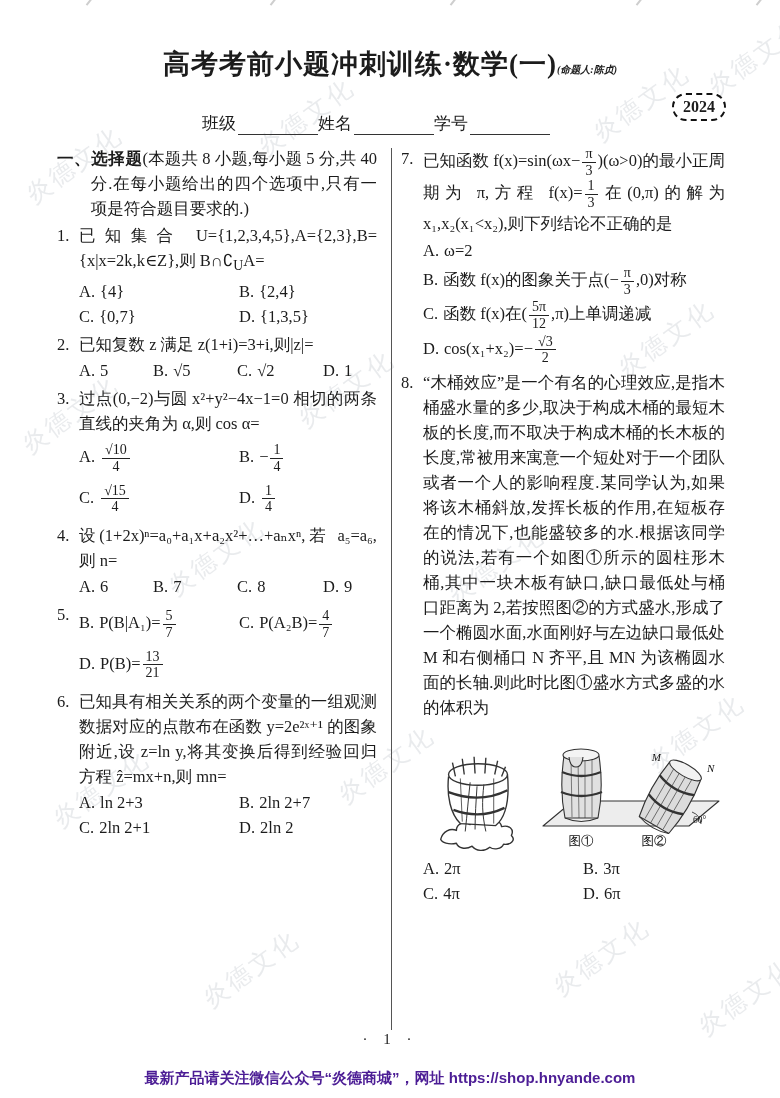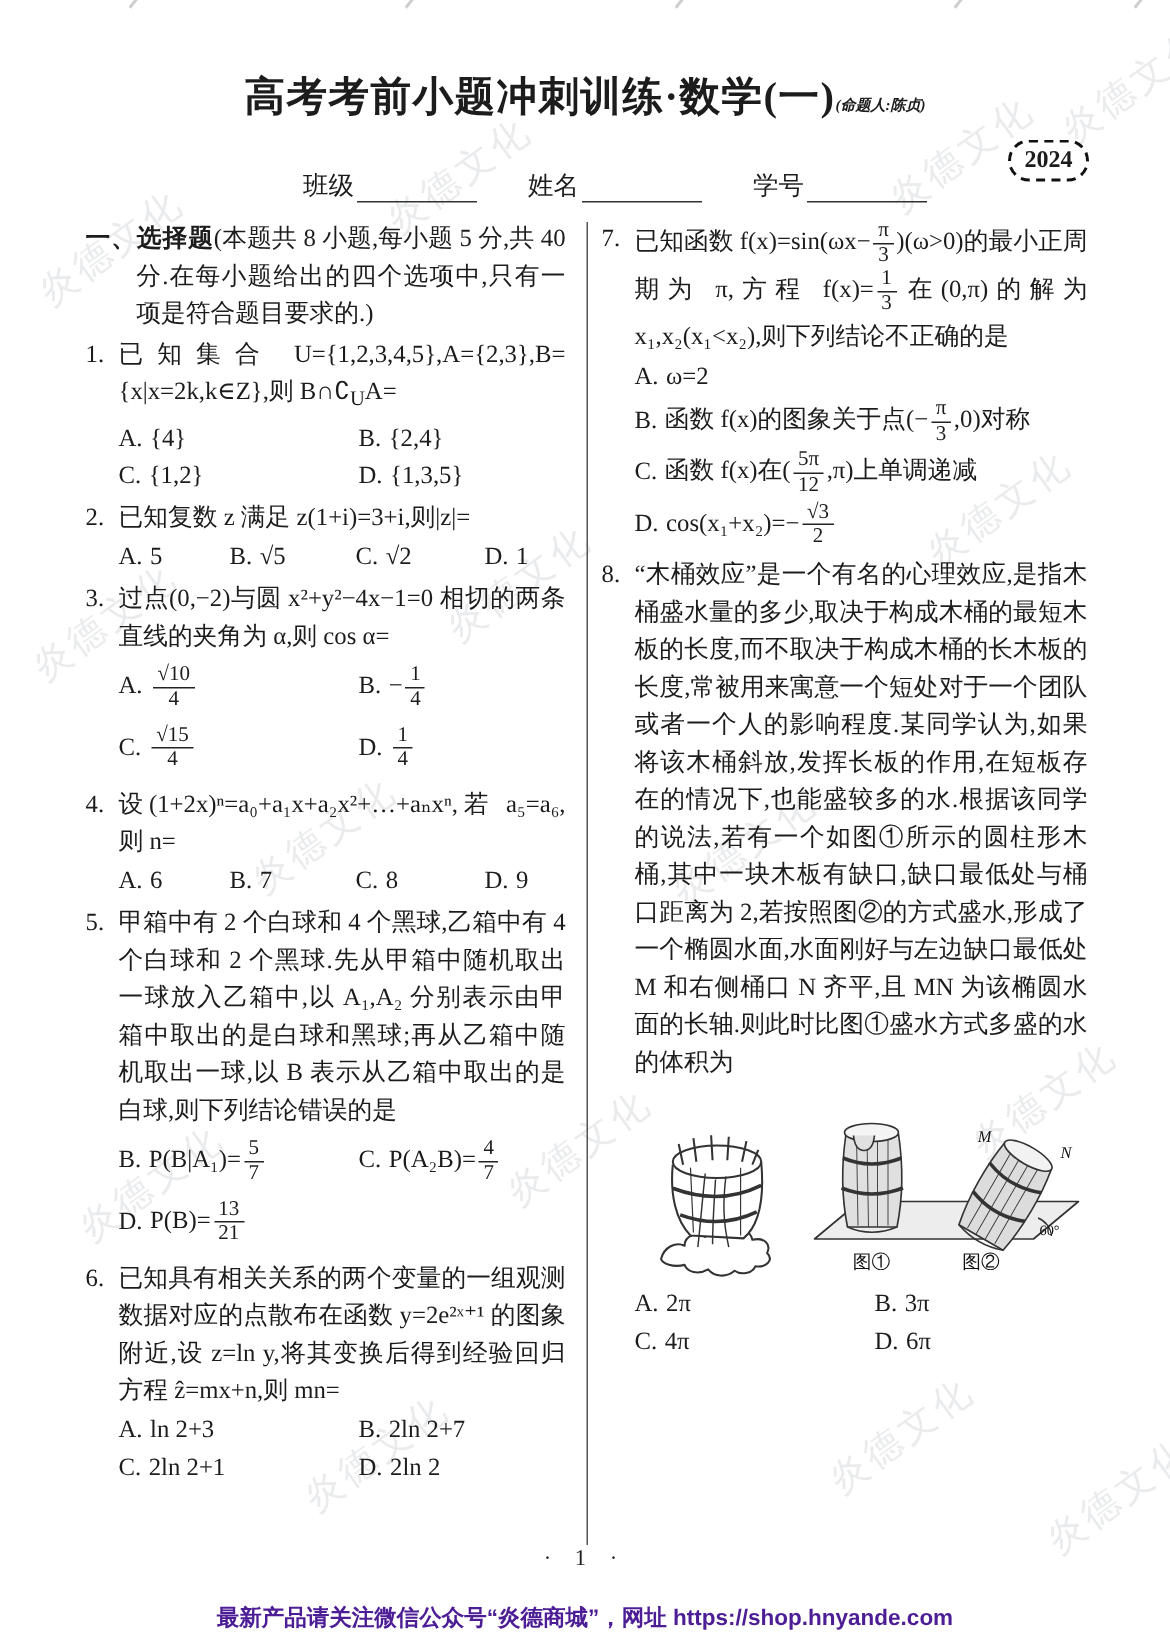--- a/index.html
+++ b/index.html
@@ -9,21 +9,21 @@
   .tick{position:absolute;top:-2px;width:2px;height:8px;background:#c2c2c2;transform:rotate(38deg);opacity:.8;}
   
   .wm{position:absolute;color:#cdd1d6;opacity:.42;font-size:25px;letter-spacing:3px;
       transform:rotate(-36deg);white-space:nowrap;font-family:"DejaVu Sans",sans-serif;pointer-events:none;}
   
   .hdr{position:absolute;top:46px;left:0;width:100%;text-align:center;}
   .hdr .t{font-size:27px;font-weight:bold;letter-spacing:1px;}
   .hdr .ts{font-size:10px;font-weight:bold;font-style:italic;}
   .badge{position:absolute;top:93px;right:54px;border:2.5px dashed #111;border-radius:16px;
          padding:3px 9px;font-size:16px;font-weight:bold;}
-  .fields{position:absolute;top:112px;left:202px;display:flex;gap:34px;font-size:17px;}
+  .fields{position:absolute;top:112px;left:202px;display:flex;font-size:17px;}
   .fields .fl{display:flex;align-items:flex-end;}
   .blank{display:inline-block;width:80px;border-bottom:1px solid #333;height:19px;margin-left:2px;}
   
   .vline{position:absolute;top:148px;left:391px;width:1px;height:882px;background:#555;}
   .cols{position:absolute;top:146px;left:57px;width:668px;display:flex;
         font-size:16.5px;line-height:25px;text-align:justify;}
   .col-left{width:330px;padding-right:10px;box-sizing:border-box;}
   .col-right{width:338px;padding-left:14px;box-sizing:border-box;}
   .sec{margin:0 0 2px 0;padding-left:2.05em;text-indent:-2.05em;}
   .sec b{letter-spacing:.5px;}
@@ -100,21 +100,21 @@
 
       <p class="sec"><b>一、选择题</b><span>(本题共 8 小题,每小题 5 分,共 40 分.在每小题给出的四个选项中,只有一项是符合题目要求的.)</span></p>
 
       <div class="q">
         <span class="qn">1.</span>
         <div class="qb">
           <span>已知集合 U={1,2,3,4,5},A={2,3},B={x|x=2k,k∈Z},则 B∩∁</span><sub>U</sub><span>A=</span>
           <div class="opt2">
             <span><span class="ol">A.</span><span>{4}</span></span>
             <span><span class="ol">B.</span><span>{2,4}</span></span>
-            <span><span class="ol">C.</span><span>{1,2}</span></span>
+            <span><span class="ol">C.</span><span>{0,7}</span></span>
             <span><span class="ol">D.</span><span>{1,3,5}</span></span>
           </div>
         </div>
       </div>
 
       <div class="q">
         <span class="qn">2.</span>
         <div class="qb">
           <span>已知复数 z 满足 z(1+i)=3+i,则|z|=</span>
           <div class="opt4">
@@ -160,21 +160,20 @@
             <span><span class="ol">B.</span><span>7</span></span>
             <span><span class="ol">C.</span><span>8</span></span>
             <span><span class="ol">D.</span><span>9</span></span>
           </div>
         </div>
       </div>
 
       <div class="q">
         <span class="qn">5.</span>
         <div class="qb">
-          <span>甲箱中有 2 个白球和 4 个黑球,乙箱中有 4 个白球和 2 个黑球.先从甲箱中随机取出一球放入乙箱中,以 A₁,A₂ 分别表示由甲箱中取出的是白球和黑球;再从乙箱中随机取出一球,以 B 表示从乙箱中取出的是白球,则下列结论错误的是</span>
           <div class="opt2 tall">
             <span><span class="ol">B.</span><span>P(B|A₁)=</span><span class="frac">
                   <span class="fn">5</span>
                   <span class="fd">7</span>
                 </span></span>
             <span><span class="ol">C.</span><span>P(A₂B)=</span><span class="frac">
                   <span class="fn">4</span>
                   <span class="fd">7</span>
                 </span></span>
             <span><span class="ol">D.</span><span>P(B)=</span><span class="frac">

